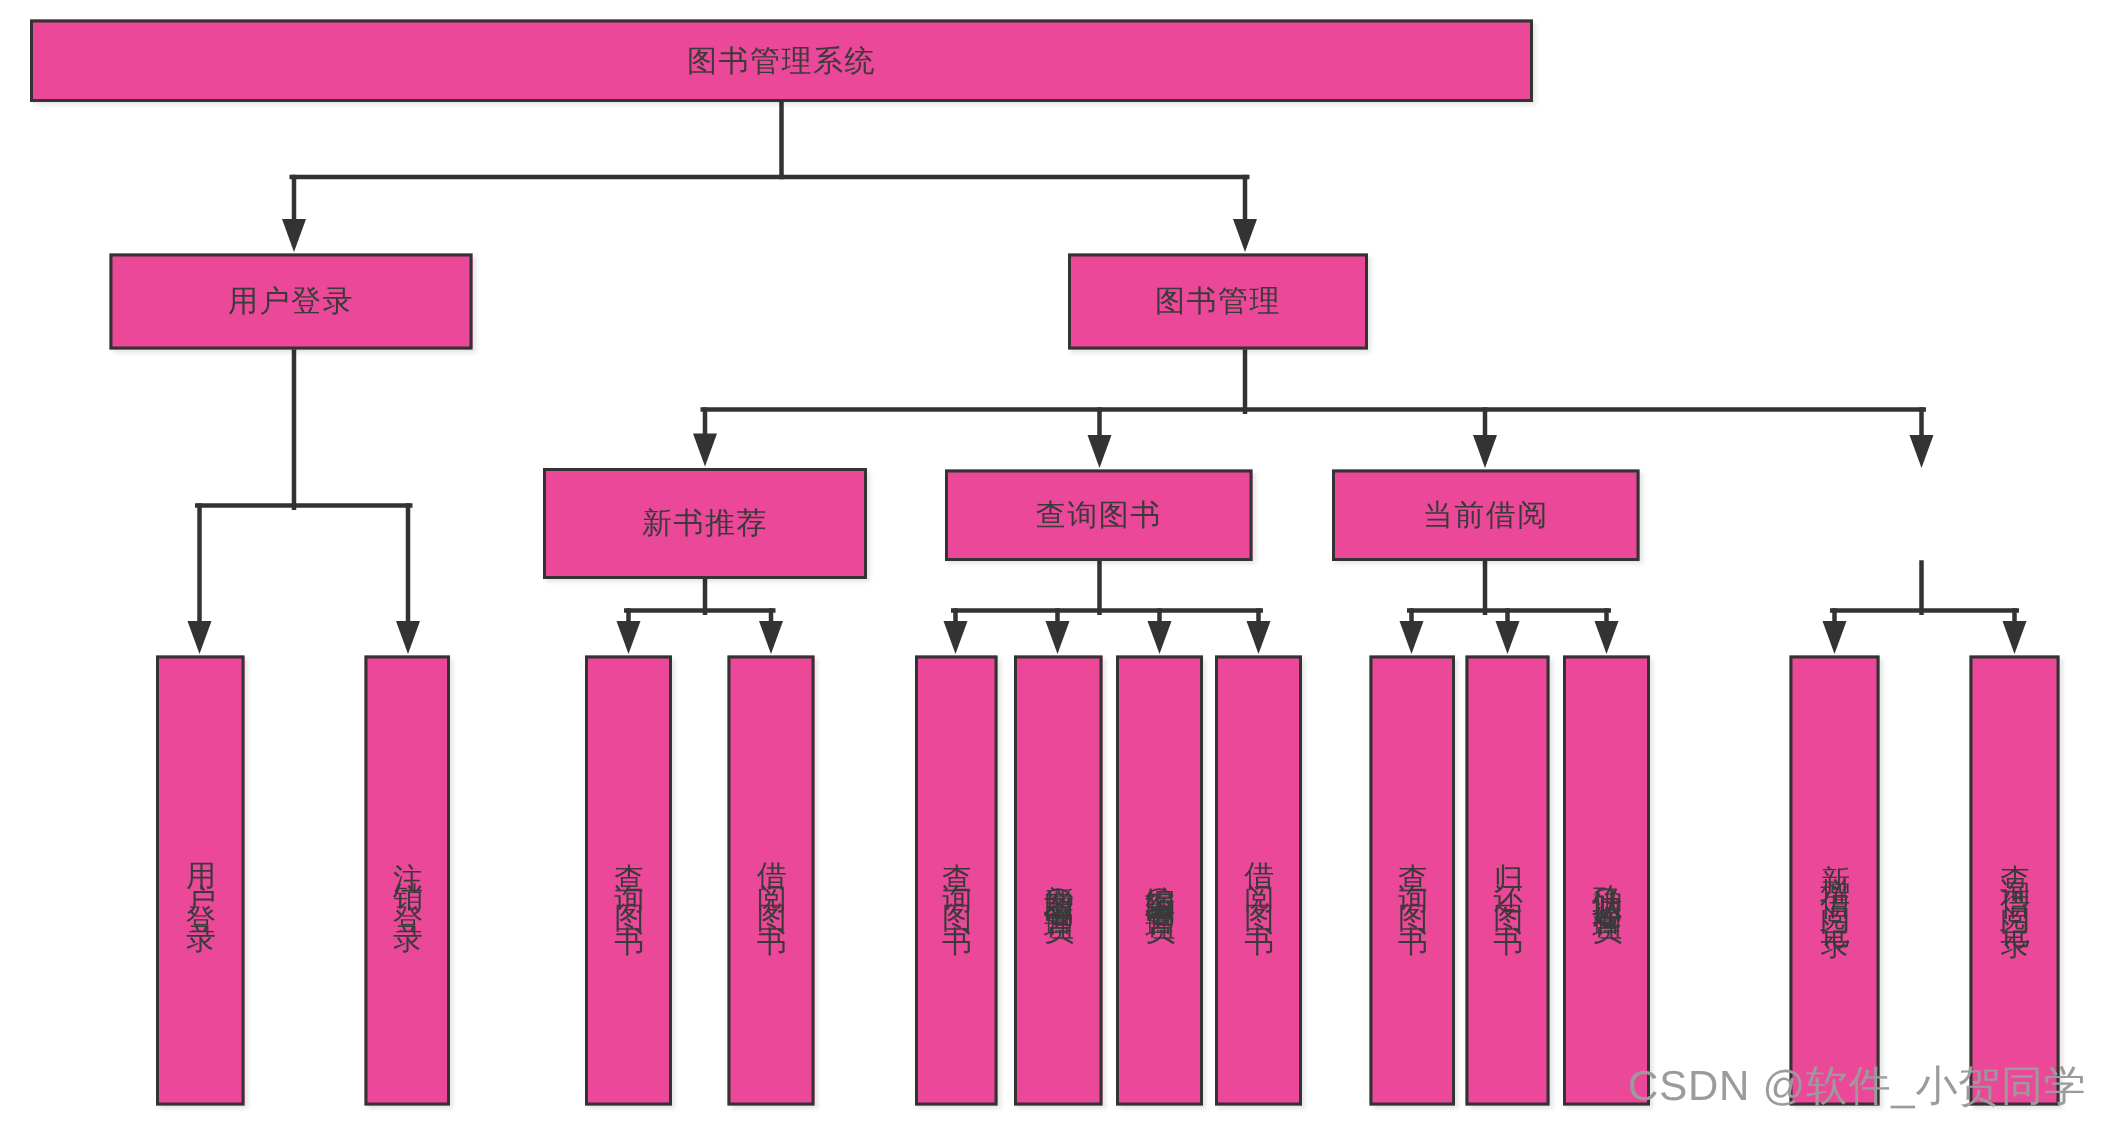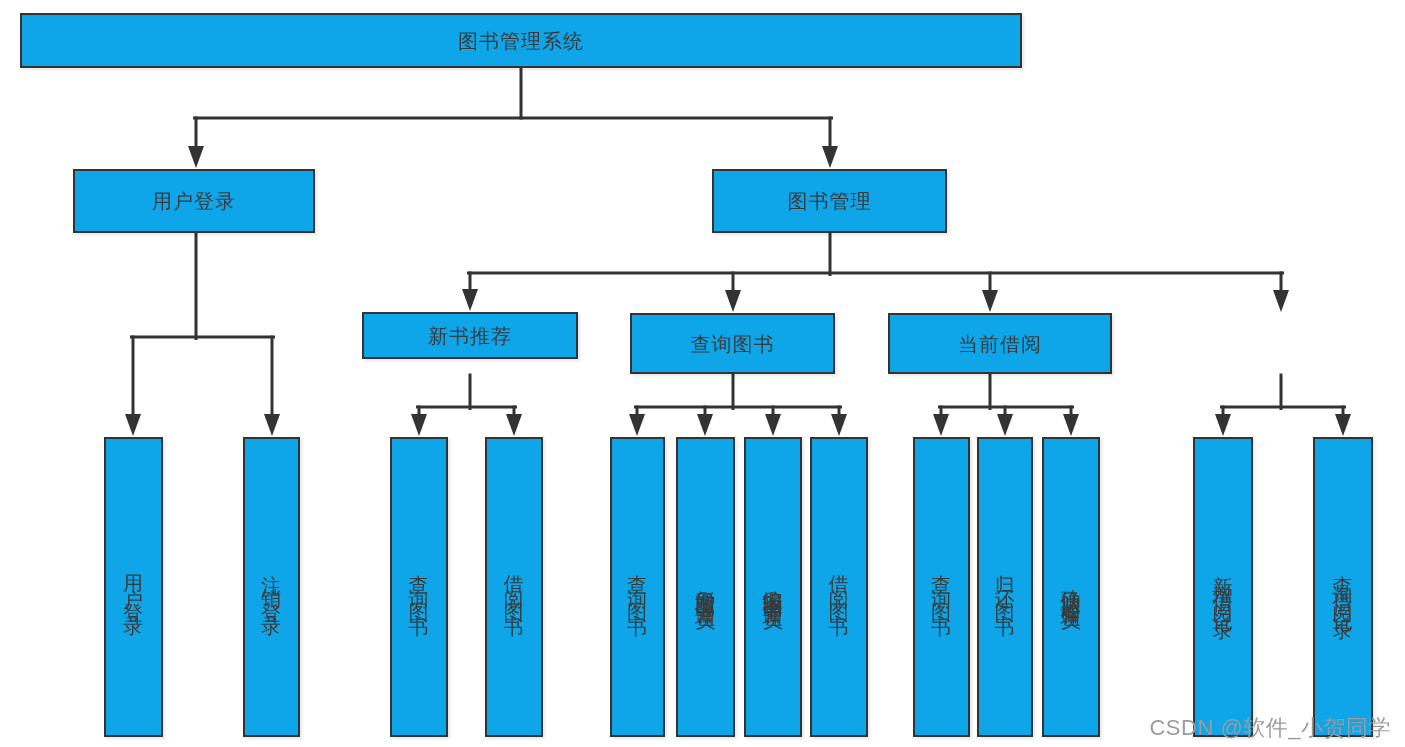--- a/index.html
+++ b/index.html
@@ -14,21 +14,21 @@
     background: var(--background, #ffffff);
     overflow: hidden;
   }
   svg.connectors {
     position: absolute;
     left: 0; top: 0;
     color: var(--line, #333333);
   }
   .node {
     position: absolute;
-    background: #0ea5e9;
+    background: #ec4899;
     border: 2px solid var(--line, #333333);
     display: flex;
     align-items: center;
     justify-content: center;
     font-size: 20px;
     letter-spacing: 1px;
     color: var(--text, #3a3a3a);
     box-shadow: 2px 2px 3px rgba(0,0,0,0.10);
     z-index: 2;
     text-align: center;
@@ -38,21 +38,21 @@
     writing-mode: vertical-rl;
     text-orientation: mixed;
   }
   .sp-wide  { letter-spacing: 14px; }
   .sp-mid   { letter-spacing: 9px;  }
   .sp-tight { letter-spacing: 3px;  }
   .watermark {
     position: absolute;
     right: 14px;
     bottom: 4px;
-    font-size: 22px;
+    font-size: 28px;
     letter-spacing: 0.5px;
     color: var(--watermark, #9b9b9b);
     z-index: 6;
   }
 </style>
 </head>
 <body>
 
 <div class="canvas">
 
@@ -118,25 +118,25 @@
       <polygon points="997,414 1013,414 1005,436"></polygon>
       <polygon points="1063,414 1079,414 1071,436"></polygon>
       <polygon points="1215,414 1231,414 1223,436"></polygon>
       <polygon points="1335,414 1351,414 1343,436"></polygon>
     </g>
   </svg>
 
   <div class="node" style="left:20px; top:13px; width:1002px; height:55px">图书管理系统</div>
 
   <div class="node" style="left:73px; top:169px; width:242px; height:64px">用户登录</div>
-  <div class="node" style="left:712px; top:169px; width:235px; height:64px">图书管理</div>
+  <div class="node" style="left:712px; top:169px; width:200px; height:64px">图书管理</div>
 
-  <div class="node" style="left:362px; top:312px; width:216px; height:47px">新书推荐</div>
+  <div class="node" style="left:362px; top:312px; width:216px; height:74px">新书推荐</div>
   <div class="node" style="left:630px; top:313px; width:205px; height:61px">查询图书</div>
-  <div class="node" style="left:888px; top:313px; width:224px; height:61px">当前借阅</div>
+  <div class="node" style="left:888px; top:313px; width:205px; height:61px">当前借阅</div>
 
   <div class="node vnode sp-wide" style="left:104px; top:437px; width:59px; height:300px">用户登录</div>
   <div class="node vnode sp-wide" style="left:243px; top:437px; width:57px; height:300px">注销登录</div>
 
   <div class="node vnode sp-wide" style="left:390px; top:437px; width:58px; height:300px">查询图书</div>
   <div class="node vnode sp-wide" style="left:485px; top:437px; width:58px; height:300px">借阅图书</div>
 
   <div class="node vnode sp-wide" style="left:610px; top:437px; width:55px; height:300px">查询图书</div>
   <div class="node vnode sp-tight" style="left:676px; top:437px; width:59px; height:300px">新增图书（管理员）</div>
   <div class="node vnode sp-tight" style="left:744px; top:437px; width:58px; height:300px">编辑图书（管理员）</div>

